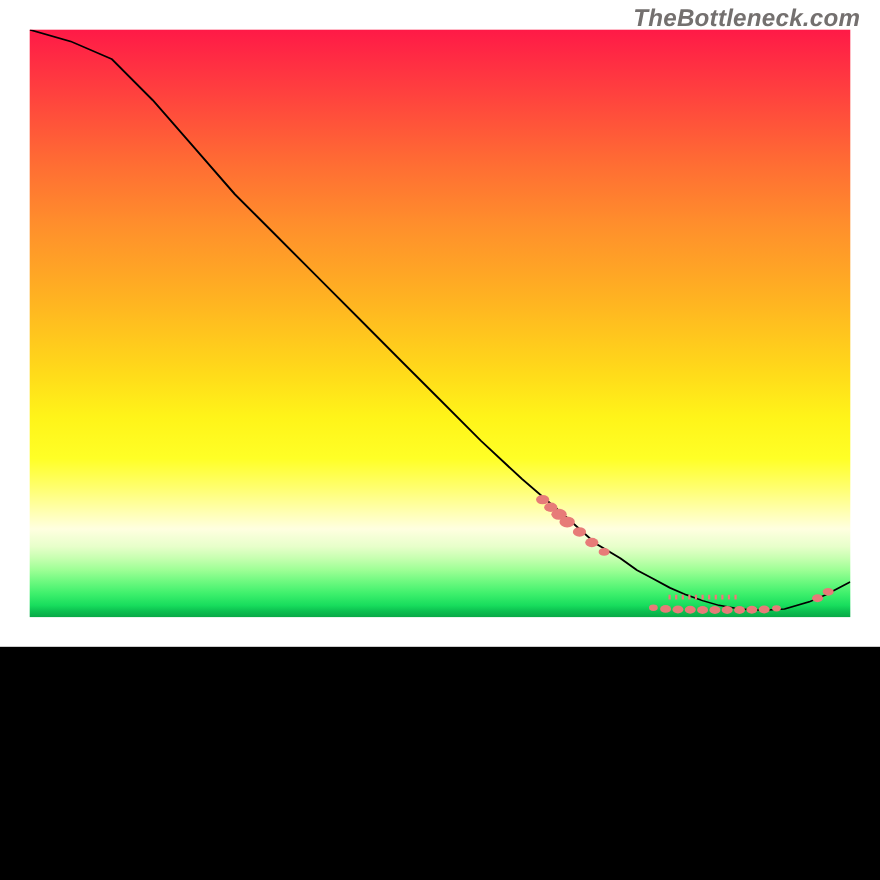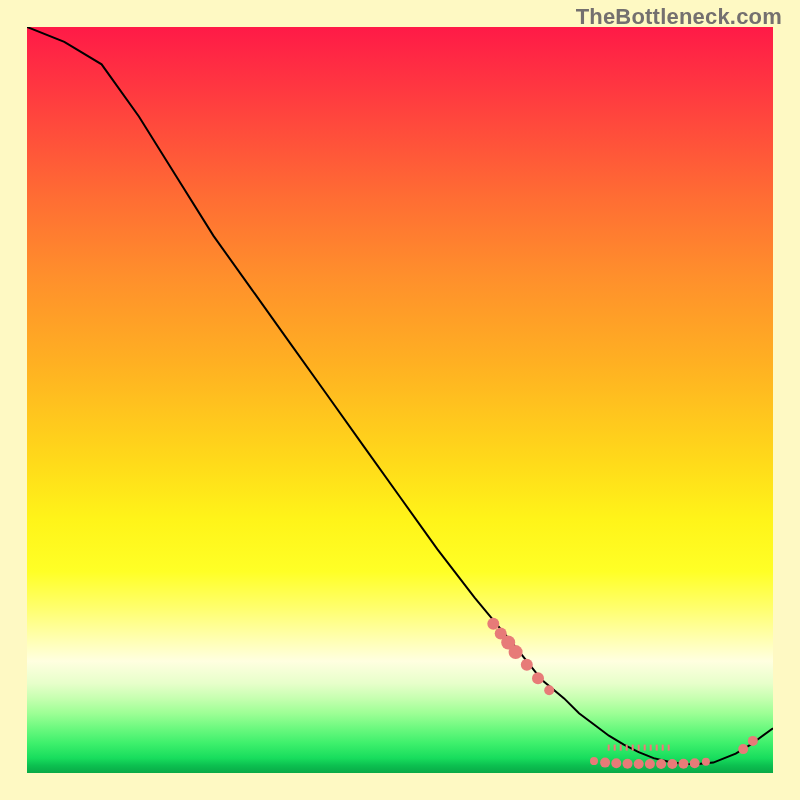--- a/index.html
+++ b/index.html
@@ -7,22 +7,23 @@
     padding: 0;
     width: 800px;
     height: 800px;
     background: #000;
     overflow: hidden;
     font-family: Arial, Helvetica, sans-serif;
   }
   .frame {
     position: relative;
     width: 800px;
-    height: 800px;
-    background: #fef9c3;
+    height: 588px;
+    background: #ffffff;
+    font-style: italic;
   }
   .watermark {
     position: absolute;
     top: 4px;
     right: 18px;
     font-size: 22px;
     font-weight: 600;
     color: #74706f;
     letter-spacing: 0.2px;
     z-index: 10;

